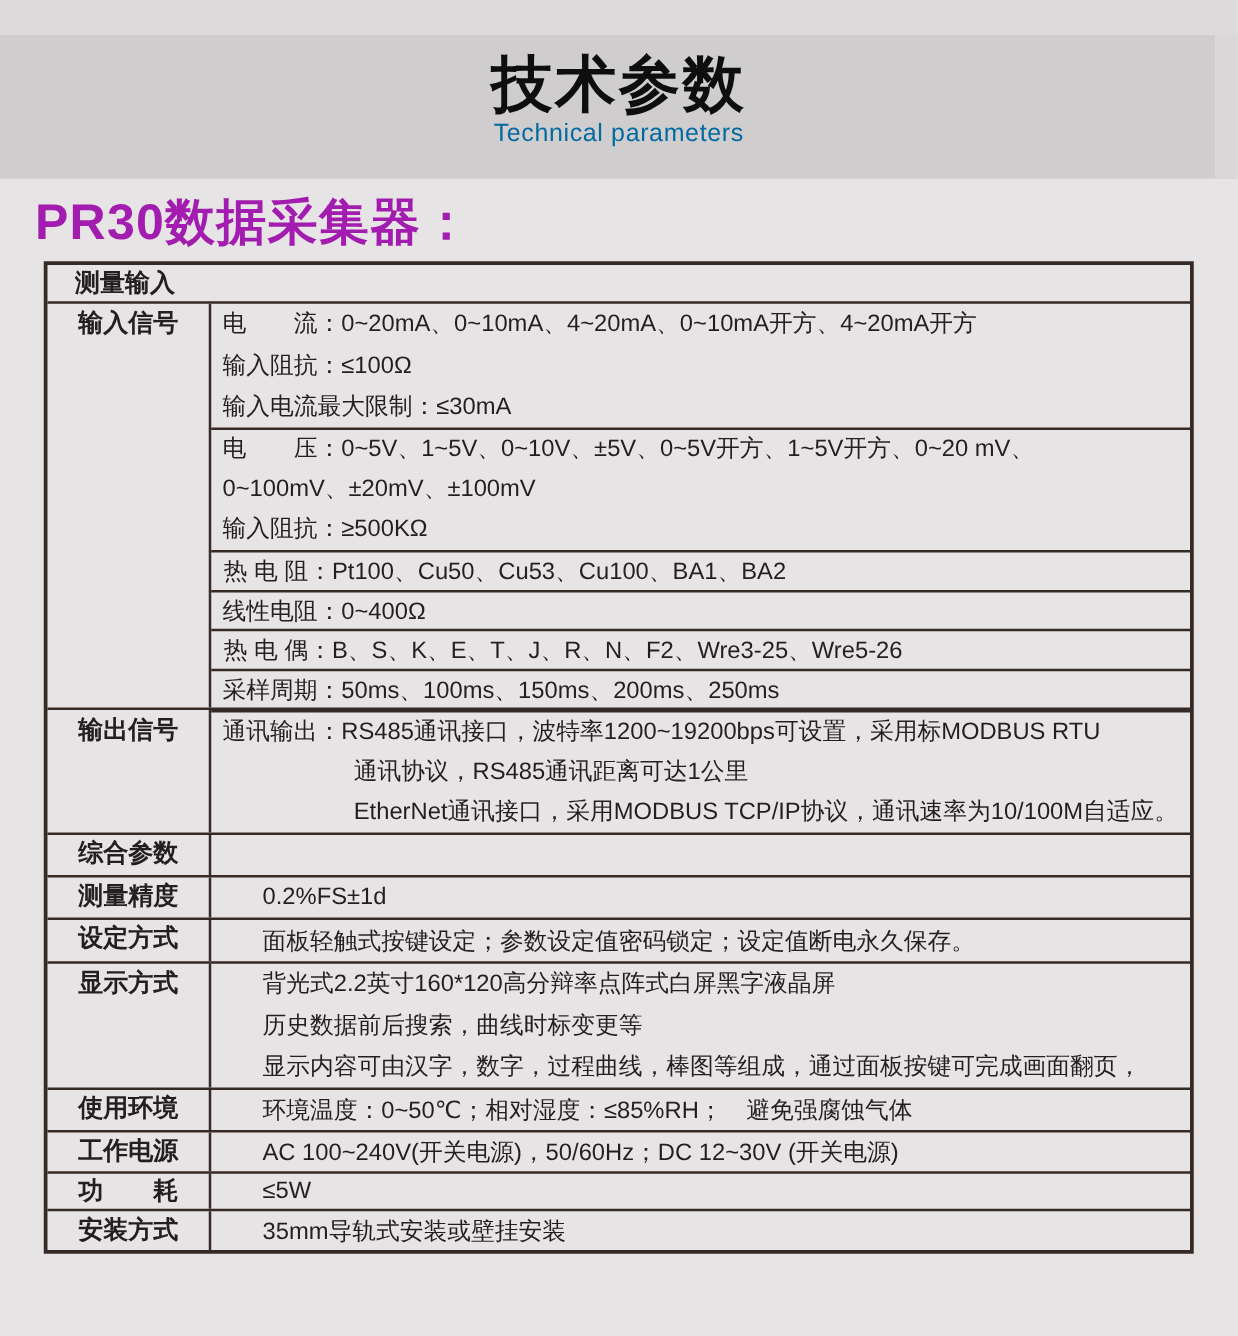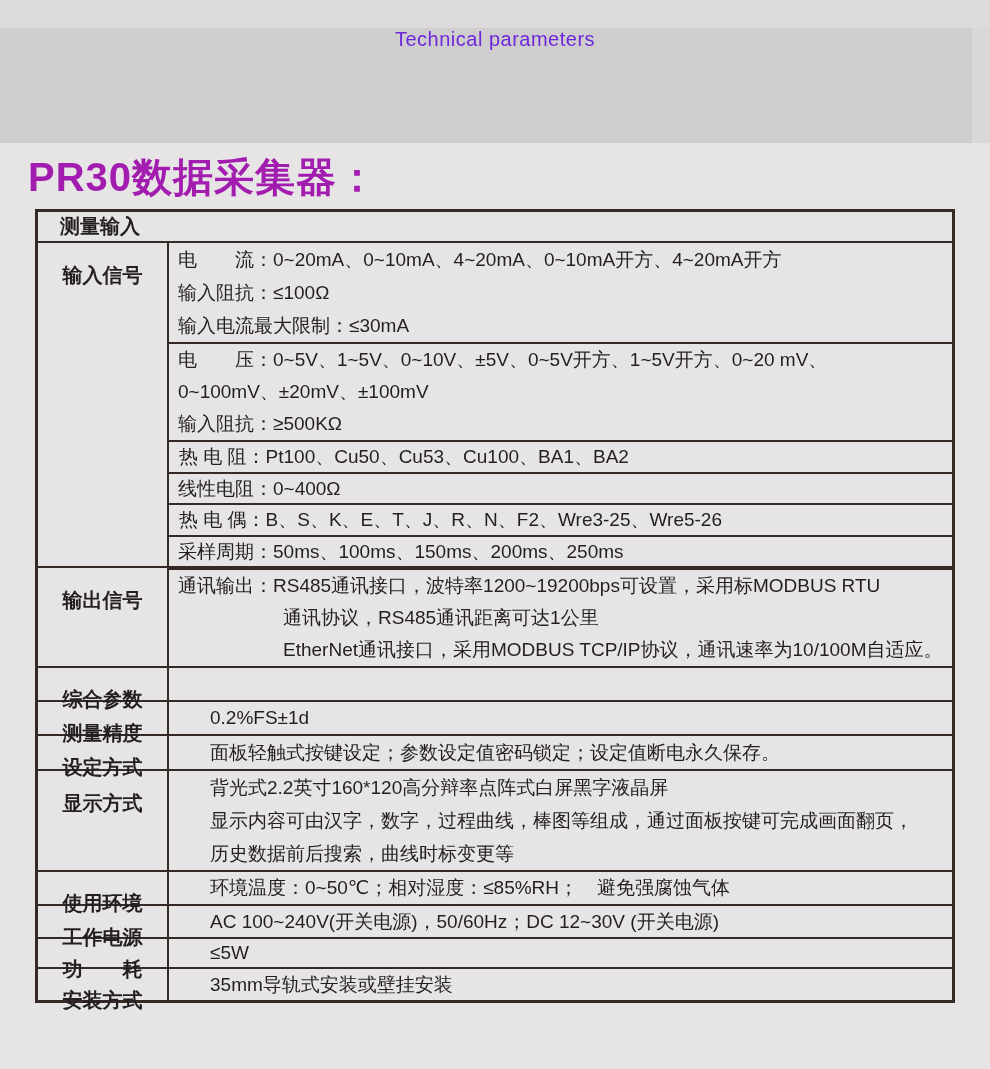--- a/index.html
+++ b/index.html
@@ -25,21 +25,21 @@
   .band-title{
     margin-top:12px;
     font-size:49px;
     font-weight:900;
     letter-spacing:2px;
     color:#0f0e0e;
     line-height:56px;
   }
   .band-subtitle{
     font-size:20px;
-    color:#6d28d9;
+    color:#0369a1;
     letter-spacing:0.5px;
     line-height:22px;
   }
   .section-heading{
     position:absolute;
     left:28px;
     top:150px;
     font-size:40px;
     font-weight:600;
     letter-spacing:1px;
@@ -66,21 +66,21 @@
     font-size:20px;
     font-weight:600;
   }
   .cell-label{
     width:131px;
     flex:none;
     border-right:2px solid var(--line);
     text-align:center;
     font-size:20px;
     font-weight:600;
-    padding-top:16px;
+    padding-top:0;
   }
   .cell-label span{display:block;line-height:31px;}
   .cell-label.top span{line-height:33px;}
   .cell-content{
     flex:1;
     min-width:0;
     padding-left:9px;
     display:flex;
     flex-direction:column;
     justify-content:center;
@@ -99,20 +99,21 @@
   .indent{padding-left:105px;}
   .nowrap{white-space:nowrap;overflow:visible;}
 </style>
 </head>
 <body>
 
 <div class="top-strip"></div>
 
 <div class="band">
   <div class="band-right-strip"></div>
+  <div class="band-title">技术参数</div>
   <div class="band-subtitle">Technical parameters</div>
 </div>
 
 <div class="section-heading">PR30数据采集器：</div>
 
 <div class="spec-table">
 
   <div class="t-row first">
     <div class="row-full" style="flex:1">测量输入</div>
   </div>
@@ -185,22 +186,22 @@
       <span class="nowrap">面板轻触式按键设定；参数设定值密码锁定；设定值断电永久保存。</span>
     </div>
   </div>
 
   <div class="t-row">
     <div class="cell-label top">
       <span>显示方式</span>
     </div>
     <div class="cell-content">
       <span class="line lh33 nowrap">背光式2.2英寸160*120高分辩率点阵式白屏黑字液晶屏</span>
+      <span class="line lh33 nowrap">历史数据前后搜索，曲线时标变更等</span>
       <span class="line lh33 nowrap">显示内容可由汉字，数字，过程曲线，棒图等组成，通过面板按键可完成画面翻页，</span>
-      <span class="line lh33 nowrap">历史数据前后搜索，曲线时标变更等</span>
     </div>
   </div>
 
   <div class="t-row">
     <div class="cell-label" style="height:32px">
       <span>使用环境</span>
     </div>
     <div class="cell-content plain">
       <span class="nowrap">环境温度：0~50℃；相对湿度：≤85%RH；　避免强腐蚀气体</span>
     </div>

